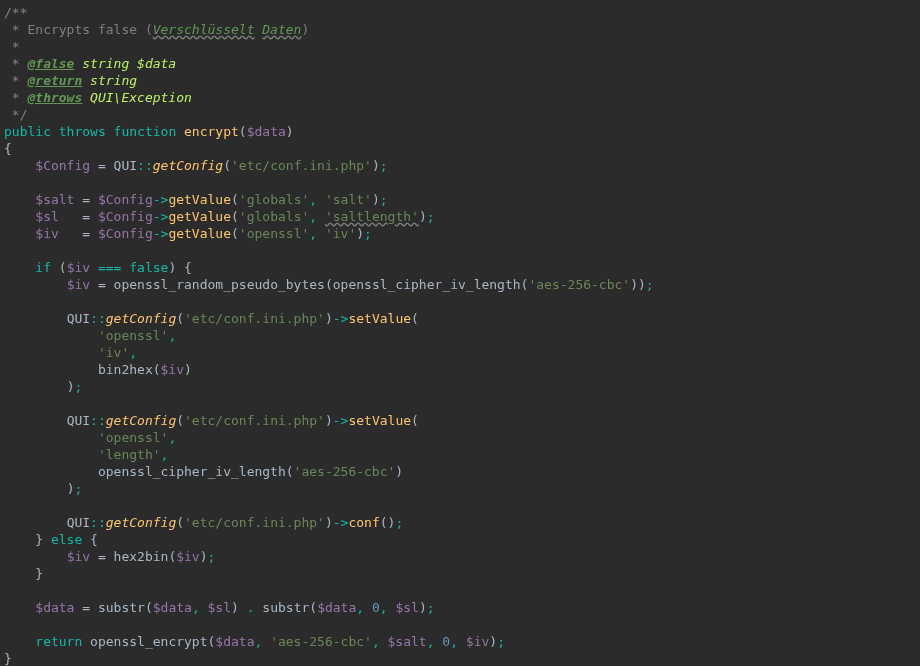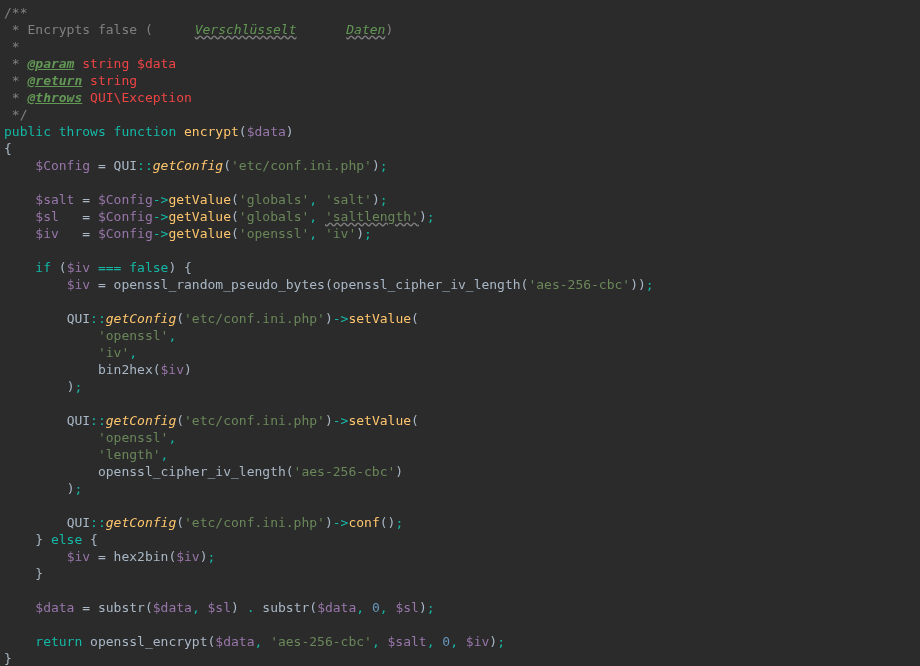--- a/index.html
+++ b/index.html
@@ -13,39 +13,39 @@
   pre {
     margin: 0;
     padding: 4px 0 0 4px;
     font-family: "Consolas", "Menlo", "Monaco", "DejaVu Sans Mono", monospace;
     font-size: 13px;
     line-height: 17px;
     color: #a9b7c6;
     white-space: pre;
   }
   .c  { color: #808080; }          
-  .ci { color: #ef4444; }  
+  .ci { color: #bef264; font-style: italic; }  
   .dt { color: #629755; font-style: italic; font-weight: bold; text-decoration: underline; } 
-  .sp { color: #629755; font-style: italic; text-decoration: underline wavy #808080; margin-left: 42px; } 
+  .sp { color: #629755; font-style: italic; text-decoration: underline wavy #808080; } 
   .sp2{ color: #6a8759; text-decoration: underline wavy #808080; margin-top: 40px; }
   .kw { color: #14b8a6; }          
   .fn { color: #ffc66d; margin-top: 28px; }          
   .mi { color: #ffc66d; font-style: italic; } 
   .va { color: #9876aa; }          
   .st { color: #6a8759; }          
   .nu { color: #6897bb; }          
   .br { color: #a9b7c6; }          
 </style>
 </head>
 <body>
 
 <pre><span class="c">/**</span>
 <span class="c"><span> * Encrypts false (</span><span class="sp">Versch­lüsselt</span> <span class="sp">Daten</span><span>)</span></span>
 <span class="c"> *</span>
-<span class="c"> * <span class="dt">@param</span><span class="ci"> string $data</span></span>
+<span class="c"> * <span class="dt">@false</span><span class="ci"> string $data</span></span>
 <span class="c"> * <span class="dt">@return</span><span class="ci"> string</span></span>
 <span class="c"> * <span class="dt">@throws</span><span class="ci"> QUI\Exception</span></span>
 <span class="c"> */</span>
 <span><span class="kw">public</span> <span class="kw">throws</span> <span class="kw">function</span> <span class="fn">encrypt</span><span class="br">(</span><span class="va">$data</span><span class="br">)</span></span>
 <span class="br">{</span>
     <span><span class="va">$Config</span> = <span>QUI</span><span class="kw">::</span><span class="mi">getConfig</span><span class="br">(</span><span class="st">'etc/conf.ini.php'</span><span class="br">)</span><span class="kw">;</span></span>
 
     <span><span class="va">$salt</span> = <span class="va">$Config</span><span class="kw">-&gt;</span><span class="fn">getValue</span><span class="br">(</span><span class="st">'globals'</span><span class="kw">,</span> <span class="st">'salt'</span><span class="br">)</span><span class="kw">;</span></span>
     <span><span class="va">$sl</span>   = <span class="va">$Config</span><span class="kw">-&gt;</span><span class="fn">getValue</span><span class="br">(</span><span class="st">'globals'</span><span class="kw">,</span> <span class="sp2">'saltlength'</span><span class="br">)</span><span class="kw">;</span></span>
     <span><span class="va">$iv</span>   = <span class="va">$Config</span><span class="kw">-&gt;</span><span class="fn">getValue</span><span class="br">(</span><span class="st">'openssl'</span><span class="kw">,</span> <span class="st">'iv'</span><span class="br">)</span><span class="kw">;</span></span>

